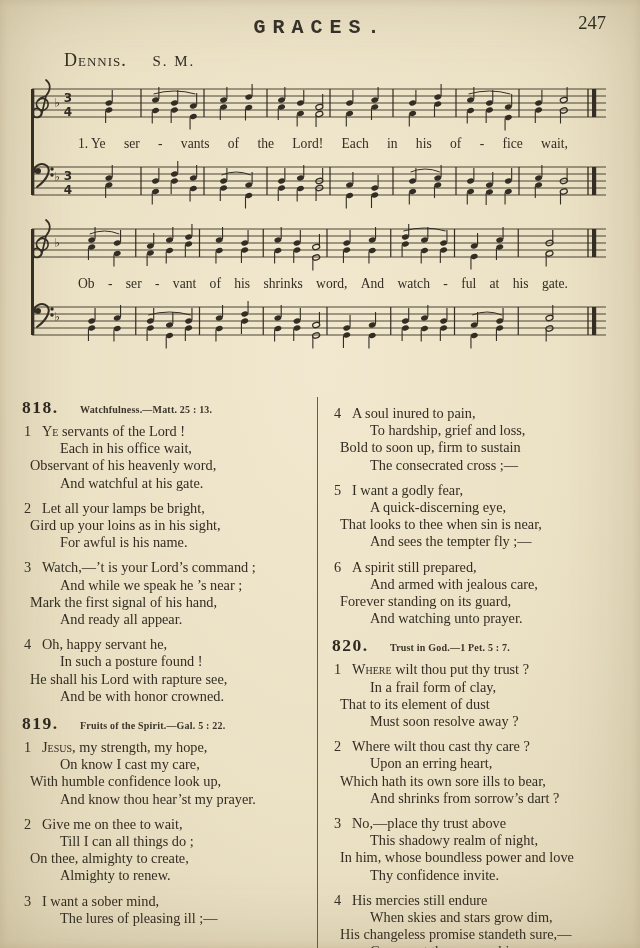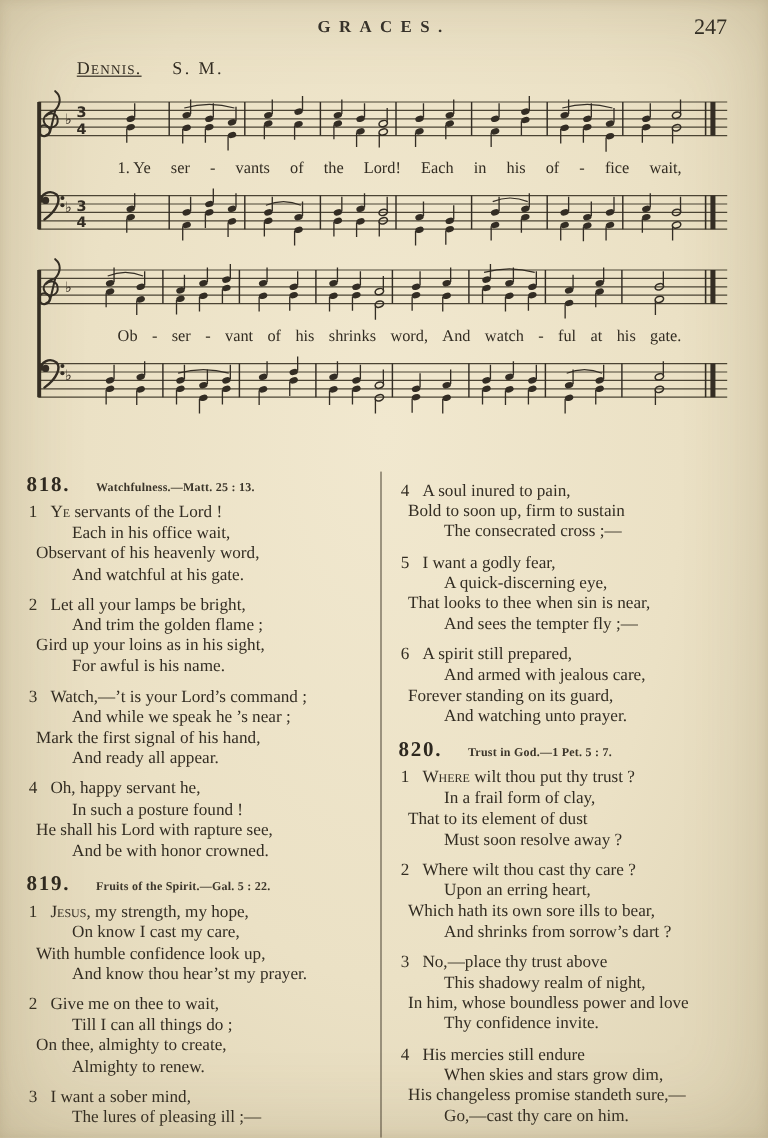--- a/index.html
+++ b/index.html
@@ -14,35 +14,35 @@
     background:radial-gradient(ellipse at 50% 38%, #f1e8cf 0%, #ebe1c5 55%, #ddd2b3 100%);
   }
   .page::after{
     content:'';position:absolute;inset:0;pointer-events:none;
     box-shadow:inset 0 0 70px rgba(115,95,55,.22), inset 0 0 10px rgba(115,95,55,.14);
   }
   
   .header{position:relative;height:26px;}
   .header-title{
     position:absolute;left:50%;transform:translateX(-50%);
-    font-size:14px;letter-spacing:7px;font-weight:600;color:#34302a;
+    font-size:20px;letter-spacing:7px;font-weight:600;color:#34302a;font-family:Liberation Mono, monospace;
   }
   .page-number{position:absolute;right:34px;top:-3px;font-size:18.5px;color:#2f2b23;}
   
   .tune-line{margin:8px 0 6px 64px;font-size:14.5px;}
-  .tune-name{font-variant:small-caps;letter-spacing:1px;margin-right:22px;font-size:15px;text-decoration:underline;}
+  .tune-name{font-variant:small-caps;letter-spacing:1px;margin-right:22px;font-size:18px;}
   .tune-meter{letter-spacing:2px;font-size:15px;}
   
   .music{margin:0 16px;}
   .system{position:relative;margin-bottom:6px;}
   .system svg{display:block;width:604px;height:56px;}
   .sysline{position:absolute;left:15px;top:12px;width:2.6px;height:106px;background:#332d24;}
   .lyrics{
     display:flex;justify-content:space-between;align-items:center;
-    height:20px;margin:1px 56px 1px 82px;
+    height:20px;margin:1px 56px 1px 62px;
     font-size:13.6px;color:#332d23;
   }
   .lyrics span{white-space:nowrap;}
   
   .columns{display:flex;margin-top:6px;padding:0 16px 0 22px;box-sizing:border-box;}
   .col{box-sizing:border-box;margin-top:40px;}
   .col.left{width:296px;border-right:1px solid #655d4c;padding-right:10px;}
   .col.right{width:300px;padding-left:14px;padding-top:8px;}
   .hymn-head{display:flex;align-items:baseline;margin:0 0 5px 0;}
   .hymn-head.mt{margin-top:8px;}
@@ -504,21 +504,20 @@
           <span class="hymn-title">Watchfulness.—Matt. 25 : 13.</span>
         </div>
         <div class="verse">
           <div class="vline ind0"><span class="vnum">1</span><span class="sc">Ye</span> servants of the Lord !</div>
           <div class="vline ind1">Each in his office wait,</div>
           <div class="vline ind2">Observant of his heavenly word,</div>
           <div class="vline ind3">And watchful at his gate.</div>
         </div>
         <div class="verse">
           <div class="vline ind0"><span class="vnum">2</span>Let all your lamps be bright,</div>
-          <div class="vline ind1">And trim the golden flame ;</div>
           <div class="vline ind2">Gird up your loins as in his sight,</div>
           <div class="vline ind3">For awful is his name.</div>
         </div>
         <div class="verse">
           <div class="vline ind0"><span class="vnum">3</span>Watch,—’t is your Lord’s command ;</div>
           <div class="vline ind1">And while we speak he ’s near ;</div>
           <div class="vline ind2">Mark the first signal of his hand,</div>
           <div class="vline ind3">And ready all appear.</div>
         </div>
         <div class="verse">
@@ -544,20 +543,21 @@
           <div class="vline ind3">Almighty to renew.</div>
         </div>
         <div class="verse">
           <div class="vline ind0"><span class="vnum">3</span>I want a sober mind,</div>
           <div class="vline ind3">The lures of pleasing ill ;—</div>
         </div>
       </div>
     <div class="col right" id="col-right">
         <div class="verse">
           <div class="vline ind0"><span class="vnum">4</span>A soul inured to pain,</div>
+          <div class="vline ind1">To hardship, grief and loss,</div>
           <div class="vline ind2">Bold to soon up, firm to sustain</div>
           <div class="vline ind3">The consecrated cross ;—</div>
         </div>
         <div class="verse">
           <div class="vline ind0"><span class="vnum">5</span>I want a godly fear,</div>
           <div class="vline ind1">A quick-discerning eye,</div>
           <div class="vline ind2">That looks to thee when sin is near,</div>
           <div class="vline ind3">And sees the tempter fly ;—</div>
         </div>
         <div class="verse">

